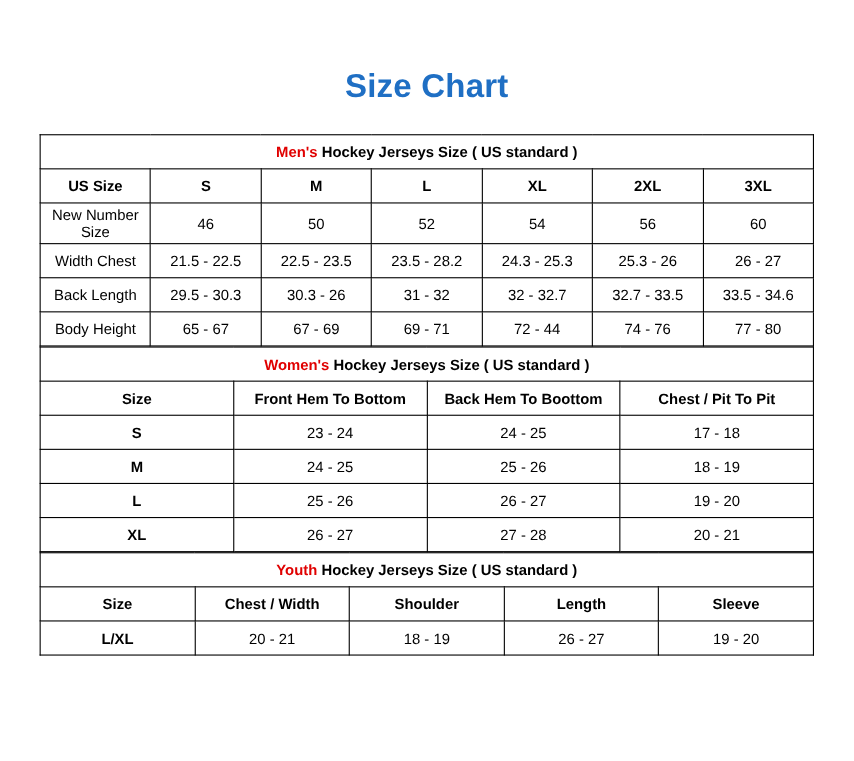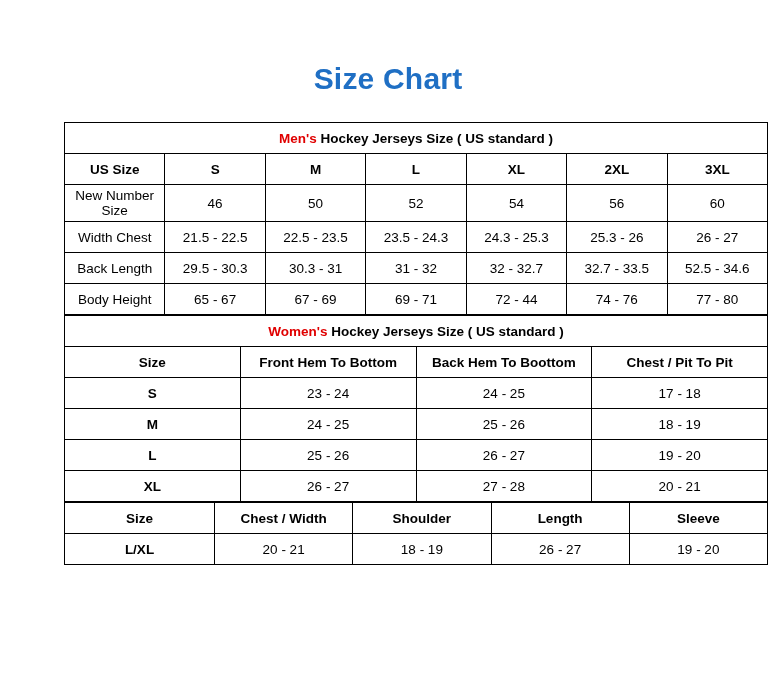--- a/index.html
+++ b/index.html
@@ -29,21 +29,20 @@
     padding-bottom: 0;
     letter-spacing: 0.2px;
   }
   .chart-wrap {
     margin: 26px 36px 0 36px;
   }
   table.size-table {
     border-collapse: collapse;
     width: 704px;
     table-layout: fixed;
-    margin-left: 28px;
   }
   table.size-table td {
     border: 1px solid #000000;
     font-size: 13.5px;
     text-align: center;
     height: 24px;
     padding: 3px 2px;
     vertical-align: middle;
     background: #ffffff;
   }
@@ -97,33 +96,33 @@
           <td>50</td>
           <td>52</td>
           <td>54</td>
           <td>56</td>
           <td>60</td>
         </tr>
         <tr>
           <td class="row-head">Width Chest</td>
           <td>21.5 - 22.5</td>
           <td>22.5 - 23.5</td>
-          <td>23.5 - 24.3</td>
+          <td>23.5 - 28.2</td>
           <td>24.3 - 25.3</td>
           <td>25.3 - 26</td>
           <td>26 - 27</td>
         </tr>
         <tr>
           <td class="row-head">Back Length</td>
           <td>29.5 - 30.3</td>
-          <td>30.3 - 31</td>
+          <td>30.3 - 26</td>
           <td>31 - 32</td>
           <td>32 - 32.7</td>
           <td>32.7 - 33.5</td>
-          <td>52.5 - 34.6</td>
+          <td>33.5 - 34.6</td>
         </tr>
         <tr>
           <td class="row-head">Body Height</td>
           <td>65 - 67</td>
           <td>67 - 69</td>
           <td>69 - 71</td>
           <td>72 - 44</td>
           <td>74 - 76</td>
           <td>77 - 80</td>
         </tr>
@@ -164,20 +163,23 @@
           <td>26 - 27</td>
           <td>27 - 28</td>
           <td>20 - 21</td>
         </tr>
       </tbody>
     </table>
 
     <table class="size-table">
       <tbody>
         <tr>
+          <td class="section-header" colspan="5"><span class="hl">Youth</span><span> Hockey Jerseys Size ( US standard )</span></td>
+        </tr>
+        <tr>
           <td class="col-head" style="width:145px">Size</td>
           <td class="col-head">Chest / Width</td>
           <td class="col-head">Shoulder</td>
           <td class="col-head">Length</td>
           <td class="col-head">Sleeve</td>
         </tr>
         <tr>
           <td class="row-head-bold">L/XL</td>
           <td>20 - 21</td>
           <td>18 - 19</td>

